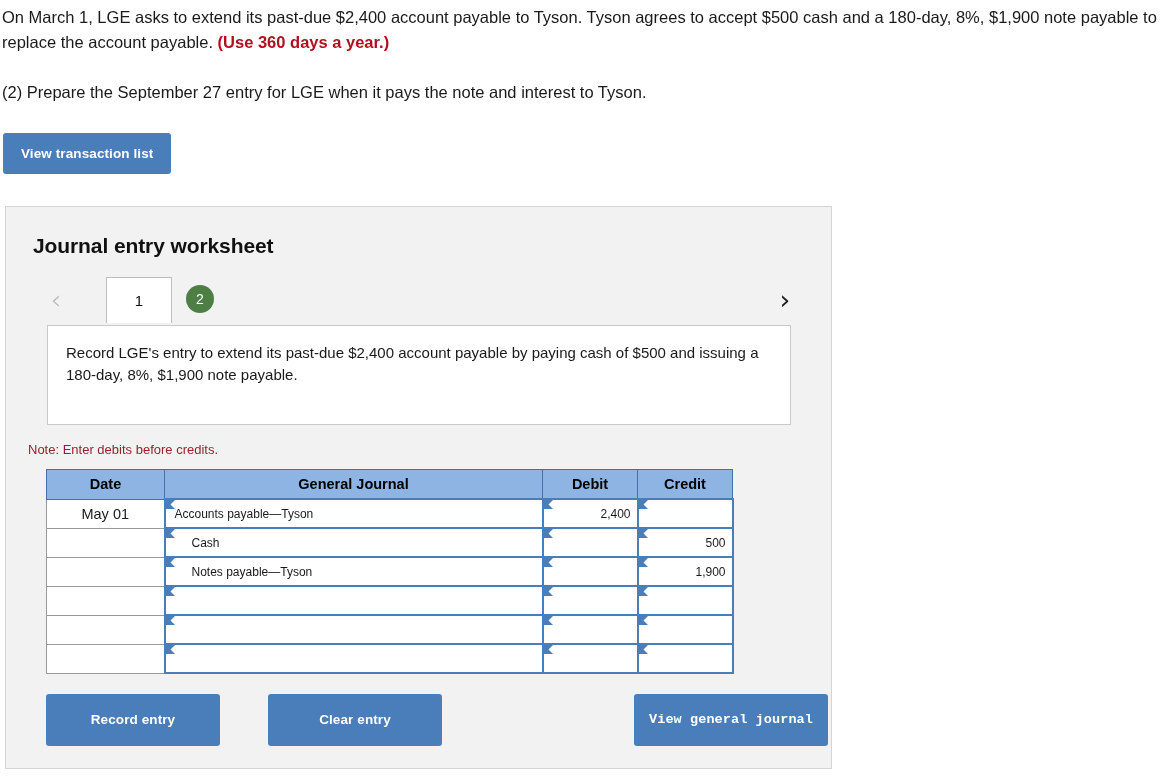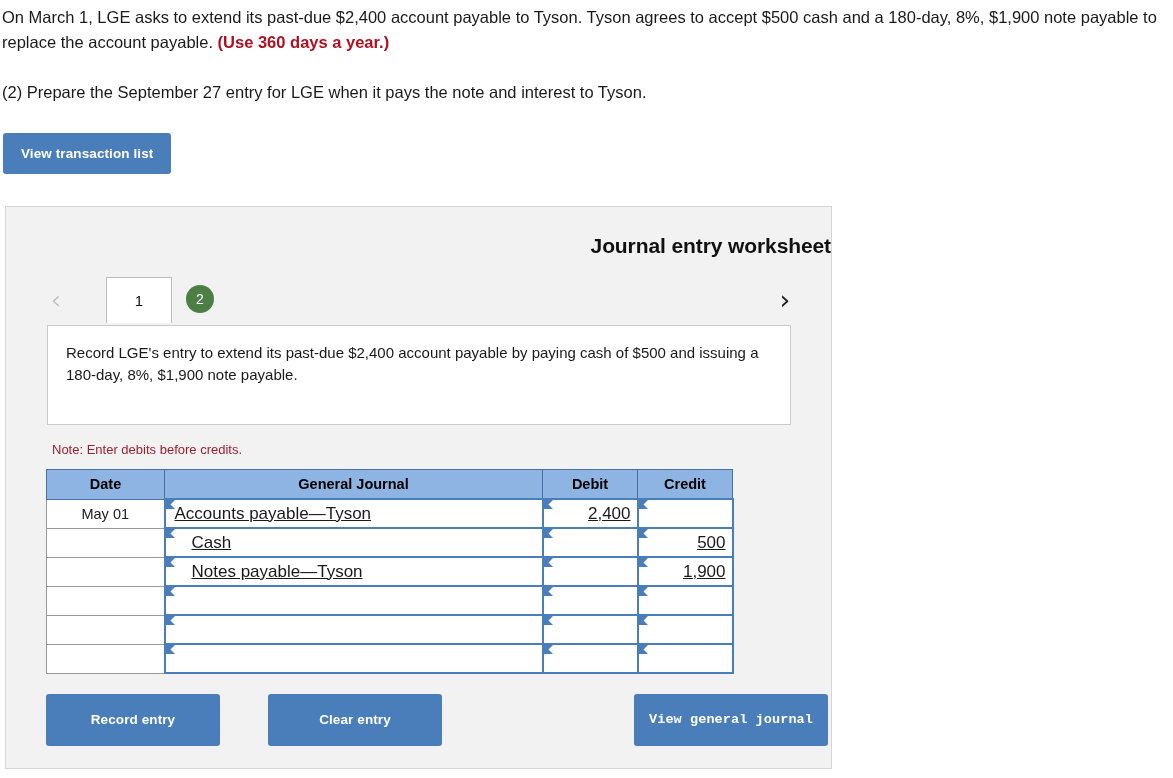--- a/index.html
+++ b/index.html
@@ -71,21 +71,20 @@
     border: 1px solid #d4d4d4;
     box-sizing: border-box;
   }
 
   .panel-title {
     font-size: 21px;
     font-weight: bold;
     color: #111111;
     margin: 27px 0 0 27px;
     letter-spacing: -0.1px;
-    text-align: right;
   }
 
   
   .tabstrip {
     position: relative;
     height: 48px;
     margin-top: 19px;
     padding-left: 35px;
   }
   .chev {
@@ -148,21 +147,21 @@
     background: #ffffff;
     border: 1px solid #c9c9c9;
     box-sizing: border-box;
     padding: 16px 18px;
     font-size: 15px;
     line-height: 22px;
     color: #1a1a1a;
   }
 
   .note {
-    margin: 17px 0 0 46px;
+    margin: 17px 0 0 22px;
     font-size: 13px;
     color: #9c1f2e;
   }
 
   
   .jtable {
     margin: 12px 0 0 40px;
     border-collapse: collapse;
     table-layout: fixed;
     width: 686px;
@@ -219,25 +218,24 @@
     left: 0;
     top: -9px;
     width: 0;
     height: 0;
     border-bottom: 9px solid #4a7ebb;
     border-right: 9px solid transparent;
   }
   .cell-input .txt {
     display: block;
     padding: 0 6px 0 9px;
-    font-size: 17px;
+    font-size: 12px;
     line-height: 24px;
     white-space: nowrap;
     overflow: hidden;
-    text-decoration: underline;
   }
   .cell-input .txt.indent { padding-left: 26px; }
   .cell-input .txt.num    { text-align: right; padding-right: 6px; }
 
   
   .footer {
     position: absolute;
     left: 40px;
     top: 487px;
     width: 760px;

